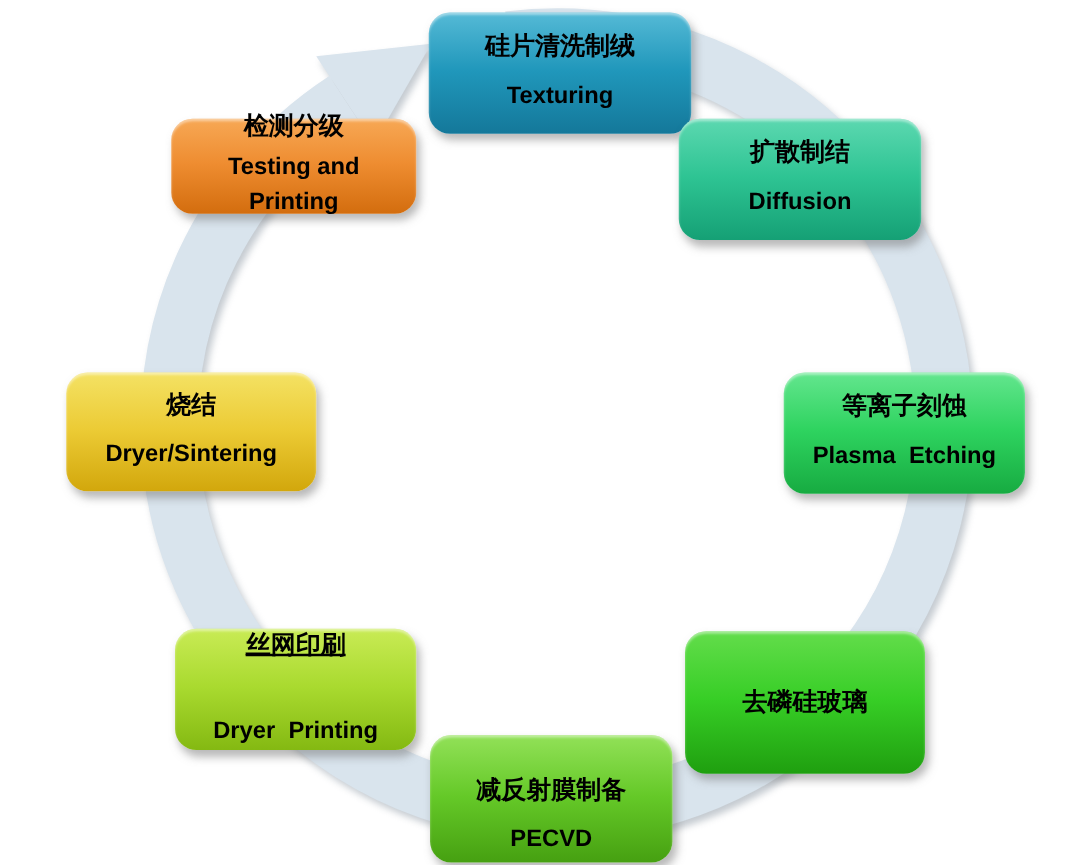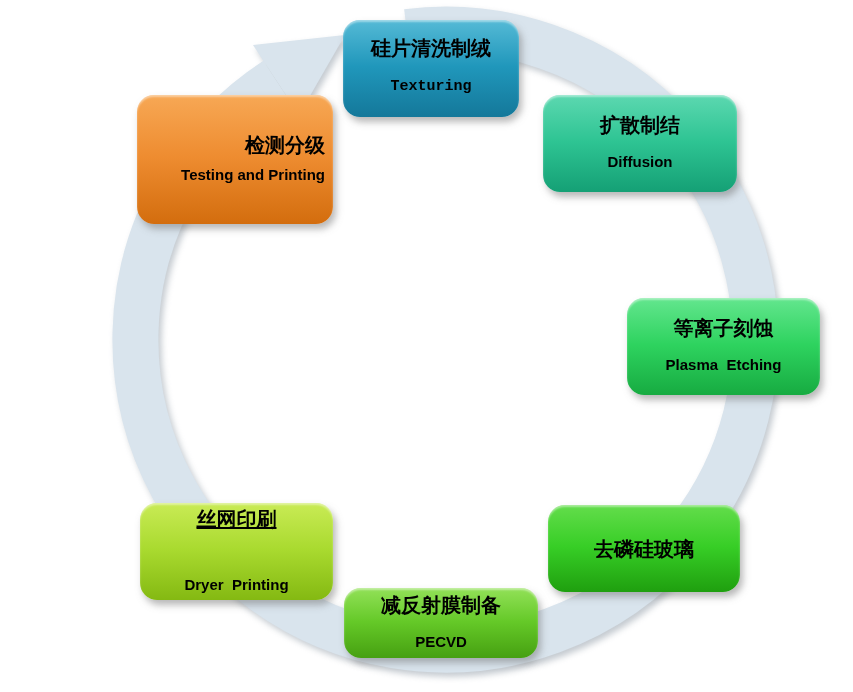--- a/index.html
+++ b/index.html
@@ -28,67 +28,71 @@
     box-shadow:inset 0 2px 2px rgba(255,255,255,0.45), 3px 5px 7px rgba(115,115,115,0.5);
   }
   .step .zh{
     font-size:20px;
     font-weight:700;
     color:#000000;
     line-height:1.1;
     white-space:pre-wrap;
   }
   .step .en{
-    font-size:15px;
+    font-size:19px;
     font-weight:700;
     color:#000000;
     line-height:1.45;
     white-space:pre-wrap;
   }
   .step .zh.underlined{ text-decoration:underline; }
   .step.tall{ row-gap:8px; }
 </style>
 </head>
 <body>
 
 <div class="canvas">
 
   <svg class="ring-svg" width="853" height="692" viewBox="0 0 853 692">
     <path d="M 407 32 A 310 310 0 1 1 276 80" fill="none" stroke-width="46" stroke-linecap="butt" stroke="#d9e4ed"></path>
     <polygon points="253,45 345,35 299,115" fill="#d9e4ed"></polygon>
   </svg>
 
-  <div class="step" style="left: 343px; top: 20px; width: 176px; height: 97px; background: linear-gradient(rgb(85, 186, 214) 0%, rgb(32, 151, 187) 48%, rgb(20, 120, 154) 100%); font-family: Liberation Mono, monospace;">
+  <div class="step" style="left: 343px; top: 10px; width: 210px; height: 97px; background: linear-gradient(rgb(85, 186, 214) 0%, rgb(32, 151, 187) 48%, rgb(20, 120, 154) 100%);">
     <div class="zh">硅片清洗制绒</div>
     <div class="en">Texturing</div>
   </div>
 
   <div class="step" style="left: 627px; top: 298px; width: 193px; height: 97px; background: linear-gradient(rgb(99, 230, 142) 0%, rgb(46, 211, 95) 48%, rgb(23, 171, 65) 100%);">
     <div class="zh">等离子刻蚀</div>
     <div class="en">Plasma  Etching</div>
   </div>
 
   <div class="step" style="left: 543px; top: 95px; width: 194px; height: 97px; background: linear-gradient(rgb(92, 216, 176) 0%, rgb(46, 196, 147) 48%, rgb(21, 160, 117) 100%);">
     <div class="zh">扩散制结</div>
     <div class="en">Diffusion</div>
   </div>
 
-  <div class="step" style="left: 548px; top: 505px; width: 192px; height: 87px; background: linear-gradient(rgb(99, 221, 75) 0%, rgb(55, 206, 38) 48%, rgb(31, 159, 15) 100%);">
+  <div class="step" style="left: 548px; top: 505px; width: 192px; height: 114px; background: linear-gradient(rgb(99, 221, 75) 0%, rgb(55, 206, 38) 48%, rgb(31, 159, 15) 100%);">
     <div class="zh">去磷硅玻璃</div>
   </div>
 
-  <div class="step" style="left: 344px; top: 588px; width: 194px; height: 70px; background: linear-gradient(rgb(146, 225, 88) 0%, rgb(101, 201, 40) 48%, rgb(70, 160, 17) 100%);">
+  <div class="step" style="left: 344px; top: 588px; width: 194px; height: 102px; background: linear-gradient(rgb(146, 225, 88) 0%, rgb(101, 201, 40) 48%, rgb(70, 160, 17) 100%); justify-content: flex-end;">
     <div class="zh">减反射膜制备</div>
     <div class="en">PECVD</div>
   </div>
 
   <div class="step" style="left: 140px; top: 503px; width: 193px; height: 97px; background: linear-gradient(rgb(201, 235, 85) 0%, rgb(169, 218, 47) 48%, rgb(132, 185, 18) 100%); gap: 44px;">
     <div class="zh underlined">丝网印刷</div>
     <div class="en">Dryer  Printing</div>
   </div>
 
+  <div class="step" style="left: 53px; top: 298px; width: 200px; height: 95px; background: linear-gradient(rgb(244, 226, 100) 0%, rgb(236, 203, 53) 48%, rgb(210, 167, 12) 100%);">
+    <div class="zh">烧结</div>
+    <div class="en">Dryer/Sintering</div>
+  </div>
 
-  <div class="step tall" style="left: 137px; top: 95px; width: 196px; height: 129px; background: linear-gradient(rgb(247, 168, 85) 0%, rgb(238, 140, 48) 48%, rgb(211, 109, 14) 100%); align-items: flex-end;">
+  <div class="step tall" style="left: 137px; top: 95px; width: 196px; height: 76px; background: linear-gradient(rgb(247, 168, 85) 0%, rgb(238, 140, 48) 48%, rgb(211, 109, 14) 100%);">
     <div class="zh">检测分级</div>
     <div class="en">Testing and Printing</div>
   </div>
 
 </div>
 
 </body></html>

